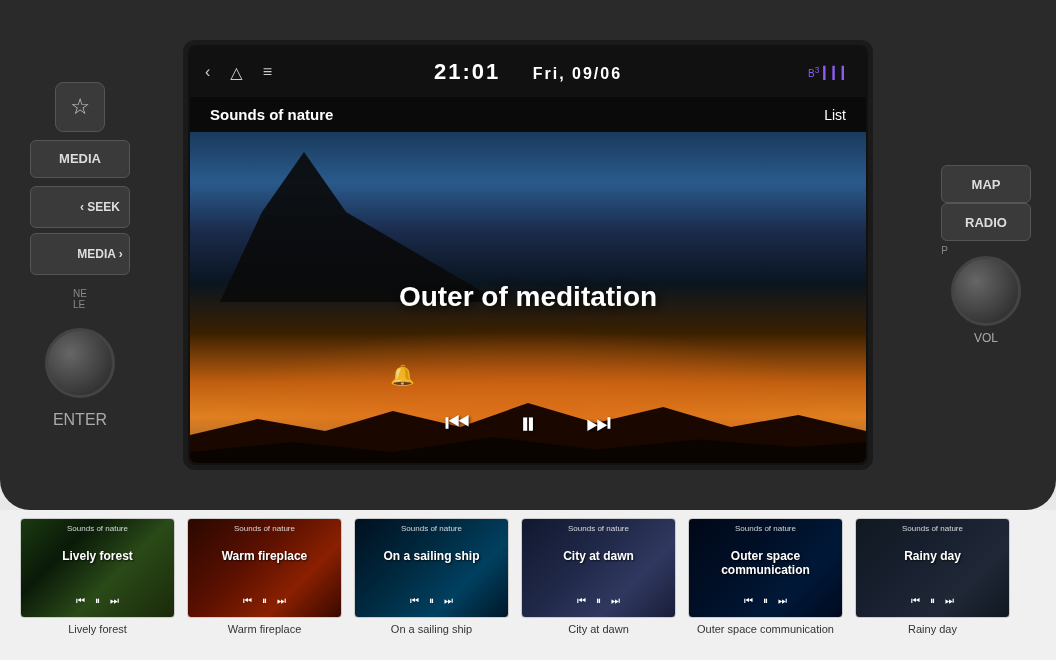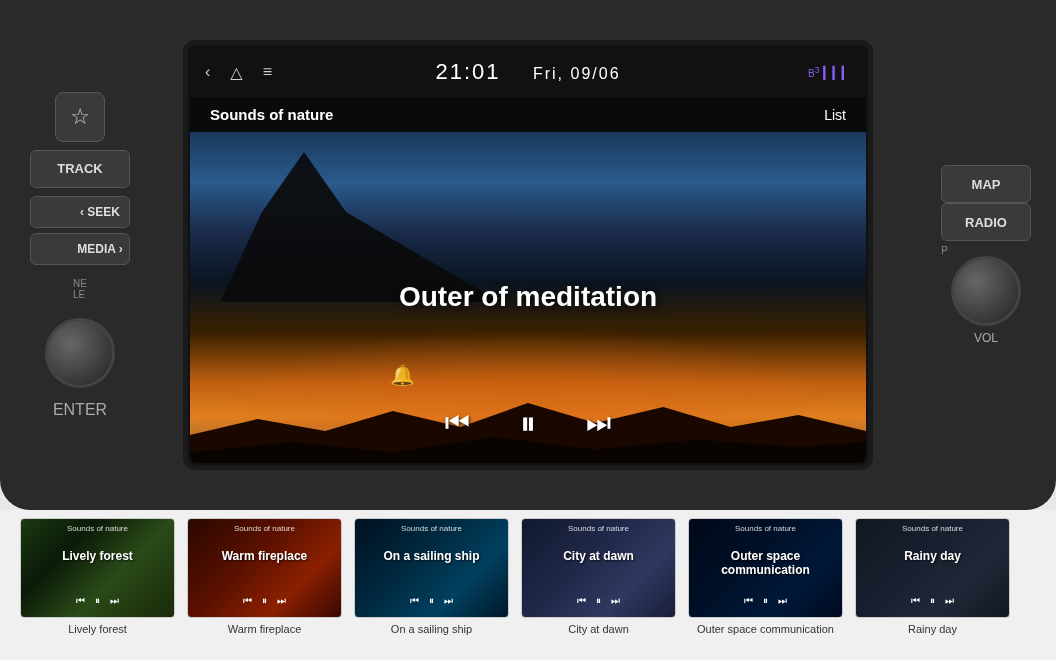--- a/index.html
+++ b/index.html
@@ -68,21 +68,21 @@
     }
 
     .seek-track-group {
       display: flex;
       flex-direction: column;
       gap: 5px;
     }
 
     .seek-track-btn {
       width: 100px;
-      height: 32px;
+      height: 42px;
       background: #3a3a3a;
       border-radius: 6px;
       display: flex;
       align-items: center;
       justify-content: center;
       color: #ddd;
       font-size: 12px;
       font-weight: bold;
       cursor: pointer;
       border: 1px solid #555;
@@ -181,21 +181,21 @@
       color: #ccc;
       font-size: 16px;
     }
 
     .time-display {
       position: absolute;
       left: 50%;
       transform: translateX(-50%);
       color: white;
       font-size: 22px;
-      font-weight: normal;
+      font-weight: bold;
       letter-spacing: 2px;
     }
 
     .signal-icon {
       color: #8b5cf6;
       font-size: 14px;
       padding-left: 44px;
     }
 
     
@@ -423,21 +423,21 @@
   </style>
 </head>
 <body>
 
 <div class="car-unit">
 
   <div class="left-panel">
     <div class="star-btn">
       <span>☆</span>
     </div>
-    <div class="label-btn">TRACK</div>
+    <div class="label-btn">MEDIA</div>
     <div class="seek-track-group">
       <div class="seek-track-btn">‹ SEEK</div>
       <div class="seek-track-btn">MEDIA ›</div>
     </div>
     <div style="color:#888;font-size:10px;margin-top:5px;">
       <div>NE</div>
       <div>LE</div>
     </div>
     <div class="knob-left"></div>
     <div class="enter-label">ENTER</div>

